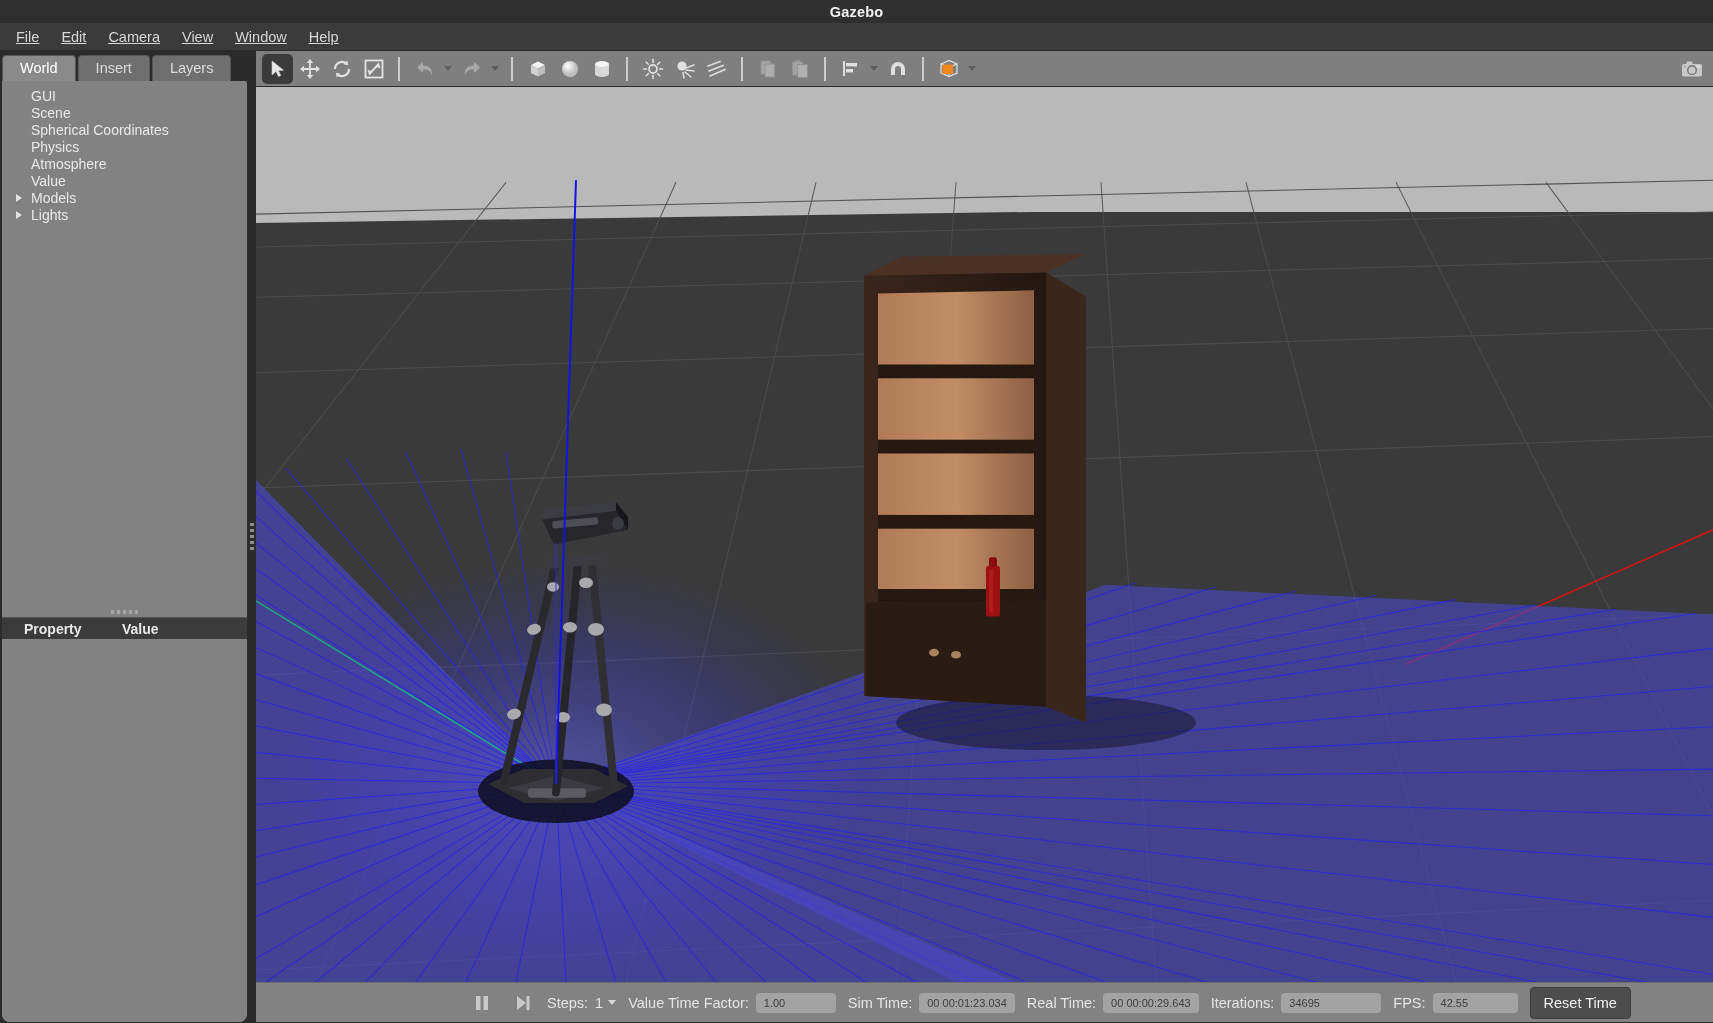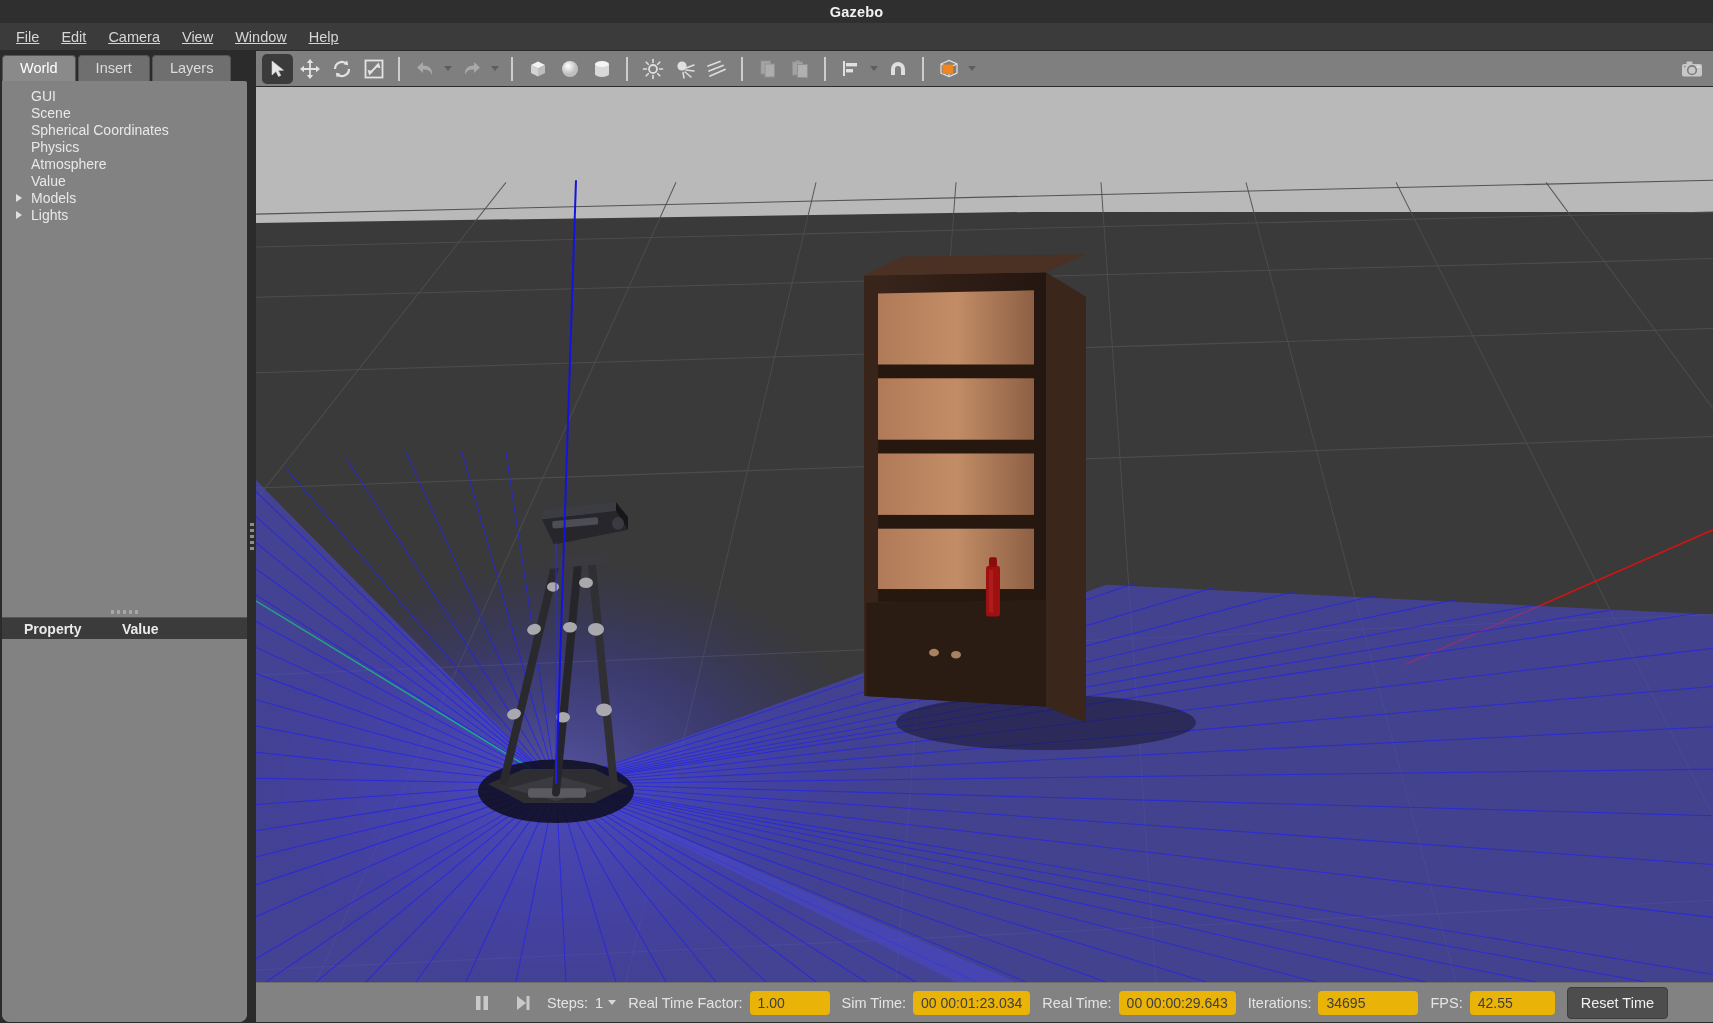--- a/index.html
+++ b/index.html
@@ -182,22 +182,22 @@
     border-top: 1px solid #6c6c6c;
   }
   .sb-left { width: 195px; flex: none; }
   .sbtn {
     width: 34px; height: 30px;
     display: flex; align-items: center; justify-content: center;
     cursor: default; border-radius: 4px;
   }
   .sb-label { color: #e4e4e4; font-size: 14.5px; white-space: nowrap; }
   .sb-value {
-    color: #3f3f3f; font-size: 14px;
-    background: #eab308; border-radius: 4px;
+    color: #3f3f3f; font-size: 11px;
+    background: #a3a3a3; border-radius: 4px;
     padding: 4px 8px; min-width: 60px;
     white-space: nowrap;
   }
   .sb-gap { width: 12px; flex: none; }
   .sb-gap-sm { width: 7px; flex: none; }
   .steps-caret {
     width: 0; height: 0; margin-left: 5px;
     border-top: 5px solid #d8d8d8;
     border-left: 4px solid transparent;
     border-right: 4px solid transparent;
@@ -718,21 +718,21 @@
       <div class="sb-gap-sm"></div>
 
       <span class="sb-label">Steps:</span>
       <div class="sb-gap-sm"></div>
       <div class="row-center">
         <span class="sb-label">1</span>
         <span class="steps-caret"></span>
       </div>
       <div class="sb-gap"></div>
 
-      <span class="sb-label">Real Time Factor:</span>
+      <span class="sb-label">Value Time Factor:</span>
       <div class="sb-gap-sm"></div>
       <span class="sb-value" style="min-width:80px">1.00</span>
       <div class="sb-gap"></div>
 
       <span class="sb-label">Sim Time:</span>
       <div class="sb-gap-sm"></div>
       <span class="sb-value">00 00:01:23.034</span>
       <div class="sb-gap"></div>
 
       <span class="sb-label">Real Time:</span>

